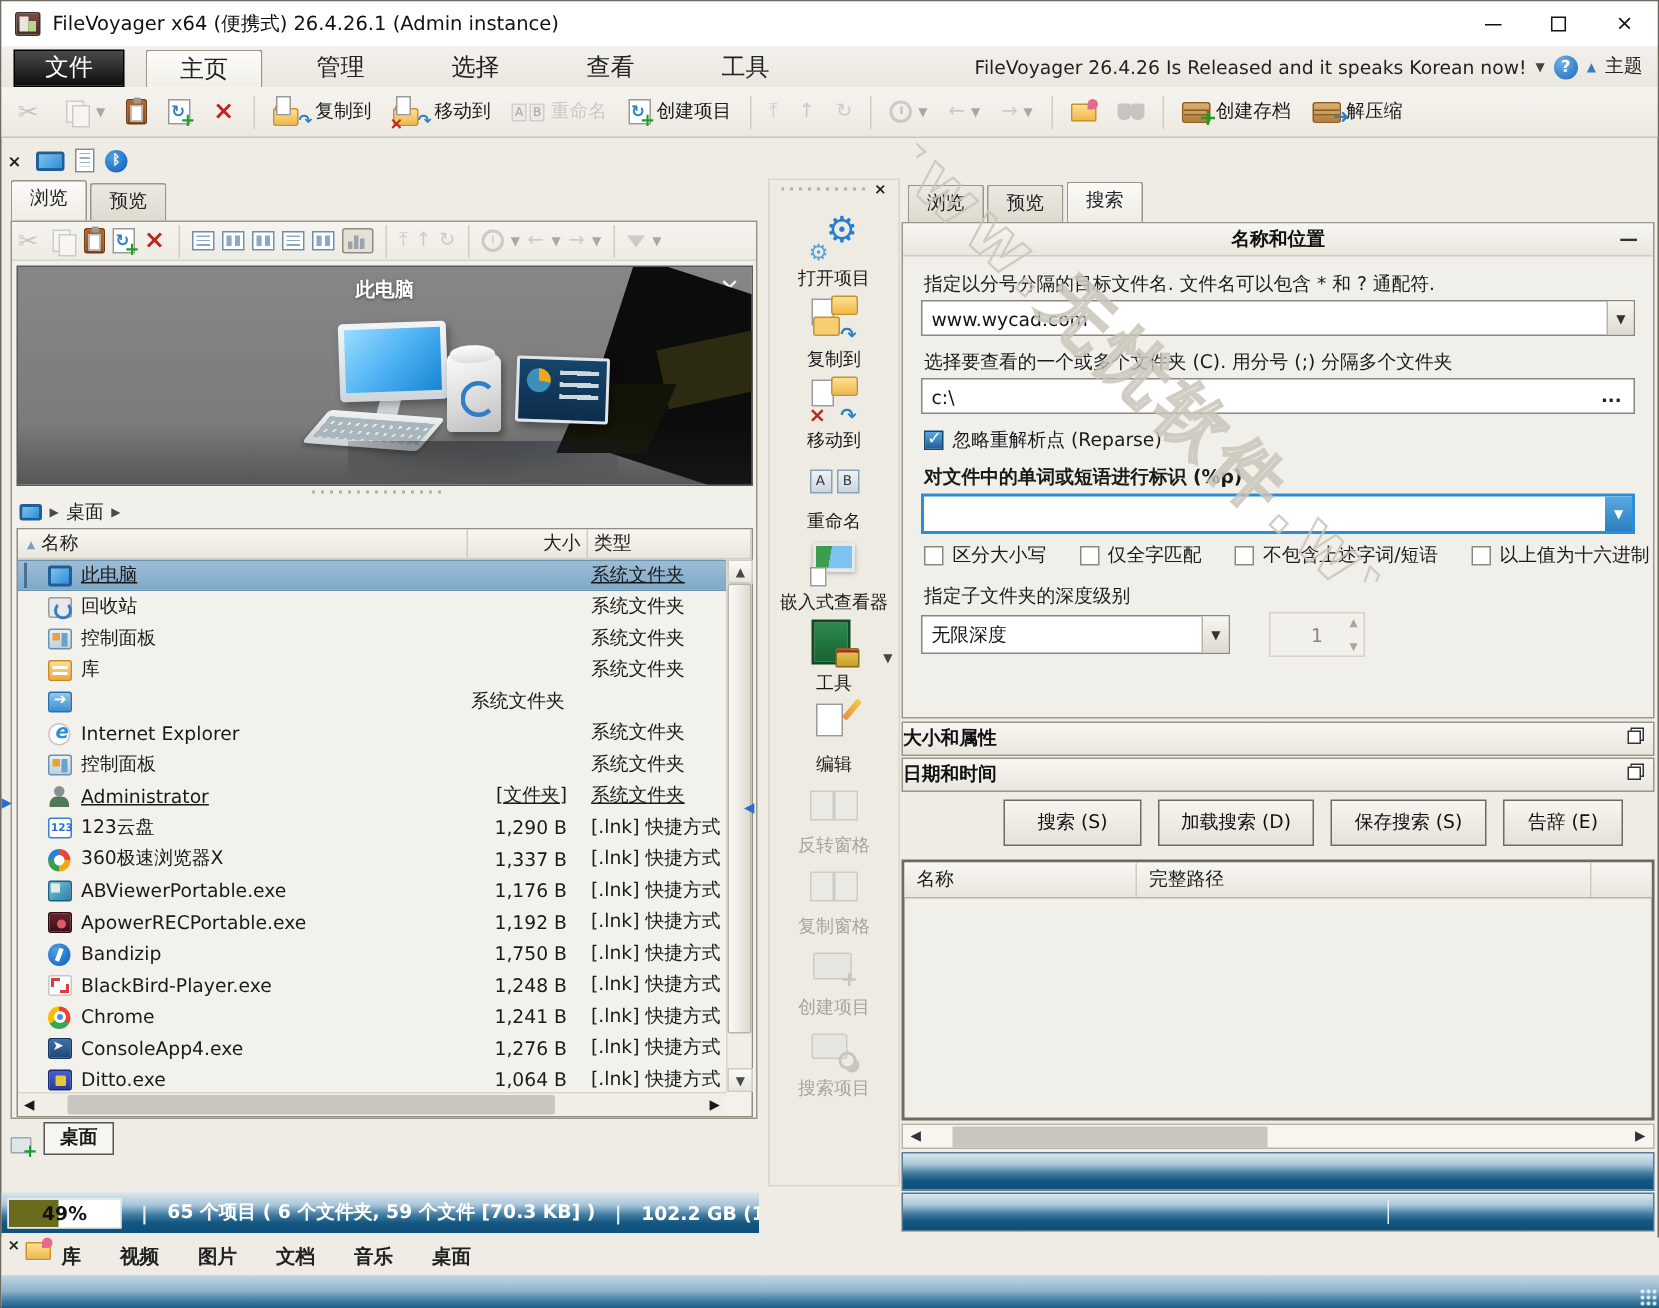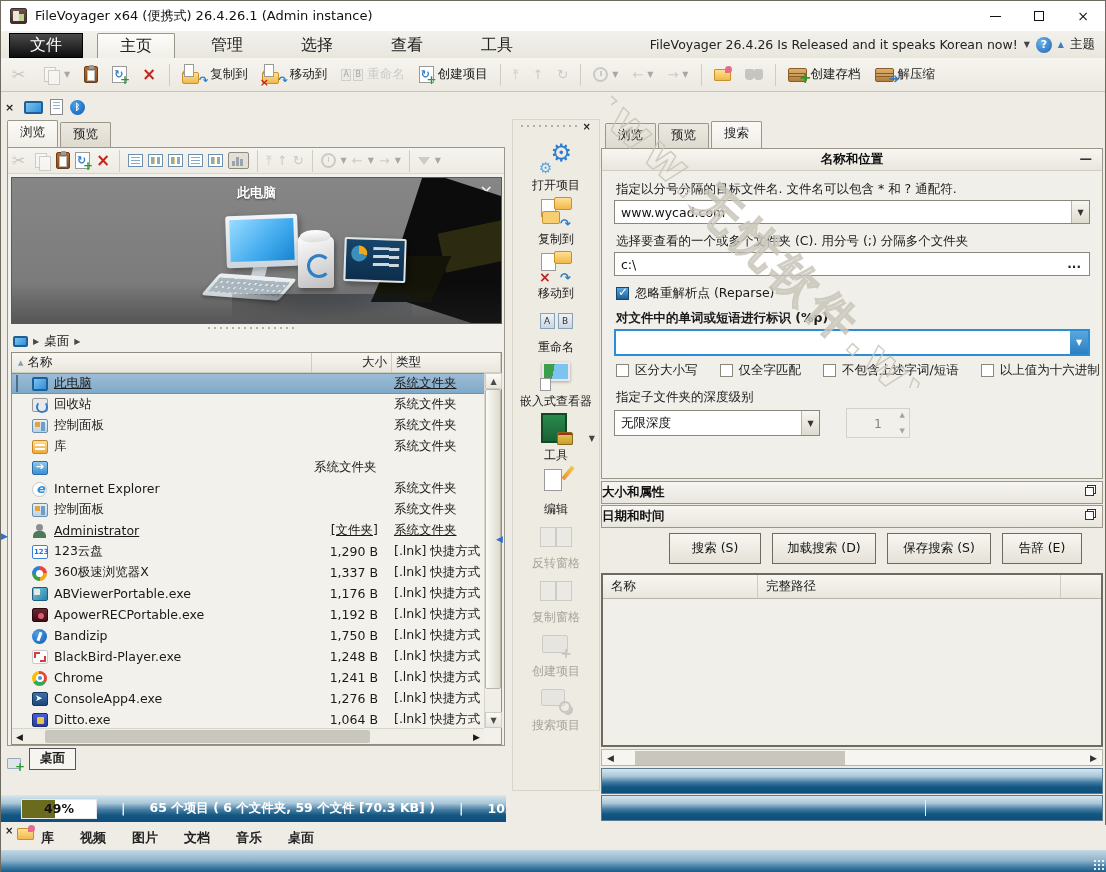--- a/index.html
+++ b/index.html
@@ -229,21 +229,21 @@
   #rhead .hc { padding:0 8px; height:100%; display:flex; align-items:center; border-right:1px solid #cfccc2; }
   #watermark { position:absolute; left:10px; top:-60px; width:560px; height:300px; overflow:hidden; pointer-events:none; }
   #watermark span { position:absolute; left:-10px; top:-30px; transform:rotate(43deg); transform-origin:top left; font-size:46px; font-weight:bold; letter-spacing:6px; color:transparent; -webkit-text-stroke:1.5px #c9c5ba; white-space:nowrap; opacity:.85; }
   #rhscroll { position:absolute; left:0; top:601px; width:502px; height:17px; background:#f7f5f0; border:1px solid #b8b4a8; display:flex; align-items:center; font-size:9px; color:#333; }
   #rhthumb { margin-left:16px; width:210px; height:14px; background:#c9c6bd; }
   .bluebar { position:absolute; left:0; width:502px; height:26px; background:linear-gradient(180deg,#d8e6ee 0%,#a9c7d9 30%,#447ca2 55%,#135781 75%,#0e4f7b 100%); border:1px solid #5a7a90; }
   .bluebar .sep { position:absolute; left:323px; top:4px; bottom:4px; width:1px; background:#e8eef2; }
 
   
   #lsbar1 { position:absolute; left:0; top:767px; width:505px; height:27px; background:linear-gradient(180deg,#d8e6ee 0%,#a9c7d9 30%,#447ca2 55%,#135781 75%,#0e4f7b 100%); color:#fff; font-weight:bold; font-size:12.5px; display:flex; align-items:center; padding-left:8px; white-space:nowrap; overflow:hidden; }
-  #lsbar2 { position:absolute; left:0; top:794px; width:505px; height:27px; background:linear-gradient(180deg,#d8e6ee 0%,#a9c7d9 30%,#447ca2 55%,#135781 75%,#0e4f7b 100%); color:#fff; font-weight:bold; font-size:12.5px; display:flex; align-items:center; gap:24px; padding-left:20px; white-space:nowrap; overflow:hidden; }
+  #lsbar2 { position:absolute; left:0; top:794px; width:505px; height:27px; background:linear-gradient(180deg,#d8e6ee 0%,#a9c7d9 30%,#447ca2 55%,#135781 75%,#0e4f7b 100%); color:#fff; font-weight:bold; font-size:12.5px; display:flex; align-items:center; gap:13px; padding-left:4px; white-space:nowrap; overflow:hidden; }
   #pbar { width:76px; height:20px; background:#fff; border:1px solid #e8e8e8; position:relative; flex:none; }
   #pfill { position:absolute; left:0; top:0; bottom:0; width:45%; background:#6b6b1e; }
   #ptext { position:absolute; left:0; top:1px; width:100%; text-align:center; color:#111; font-weight:bold; font-size:12.5px; }
   .ssep { color:#e8eef2; }
 
   
   #tray { position:absolute; left:0; top:824px; width:1106px; height:25px; background:#efece5; display:flex; align-items:center; gap:26px; padding-left:40px; font-size:13px; font-weight:bold; color:#222; }
   #tray-x { position:absolute; left:4px; top:0px; font-size:10px; font-weight:bold; }
   #tray-fold { position:absolute; left:16px; top:3px; }
   #bbar { position:absolute; left:0; top:849px; width:1106px; height:23px; background:linear-gradient(180deg,#c3d8e4,#8fb4cc 45%,#3d7ba3 75%,#16567e); }

